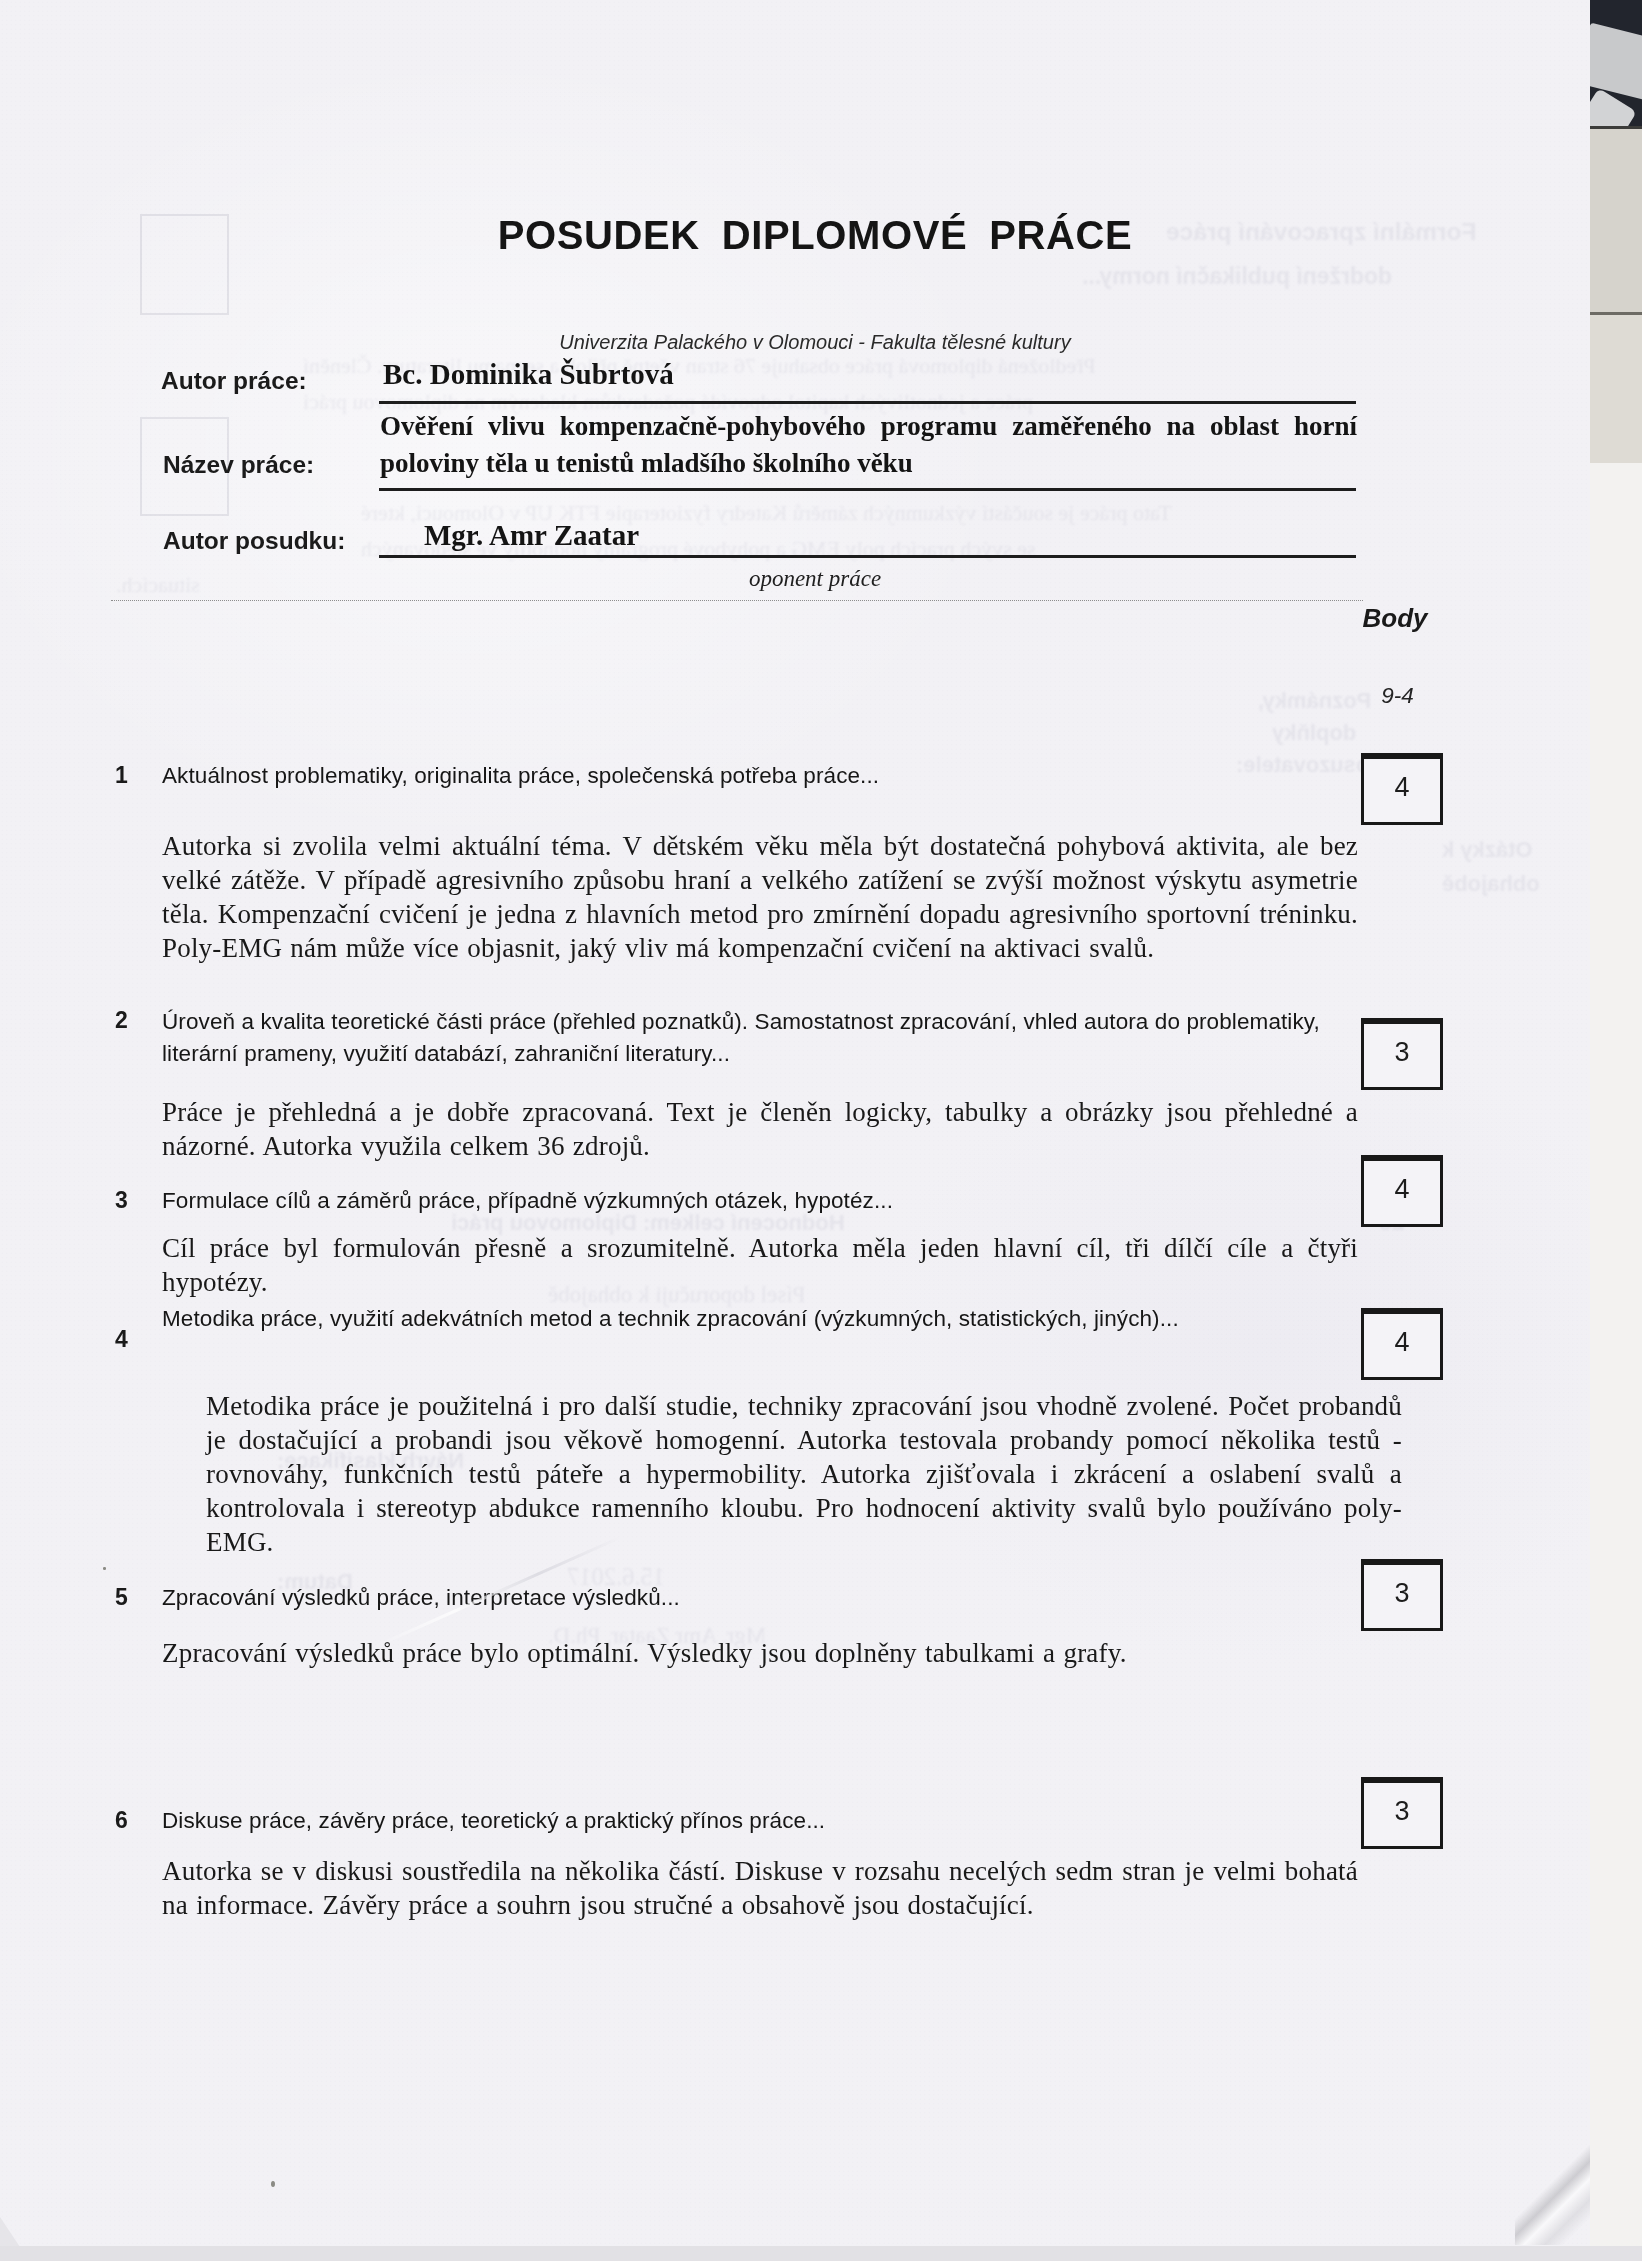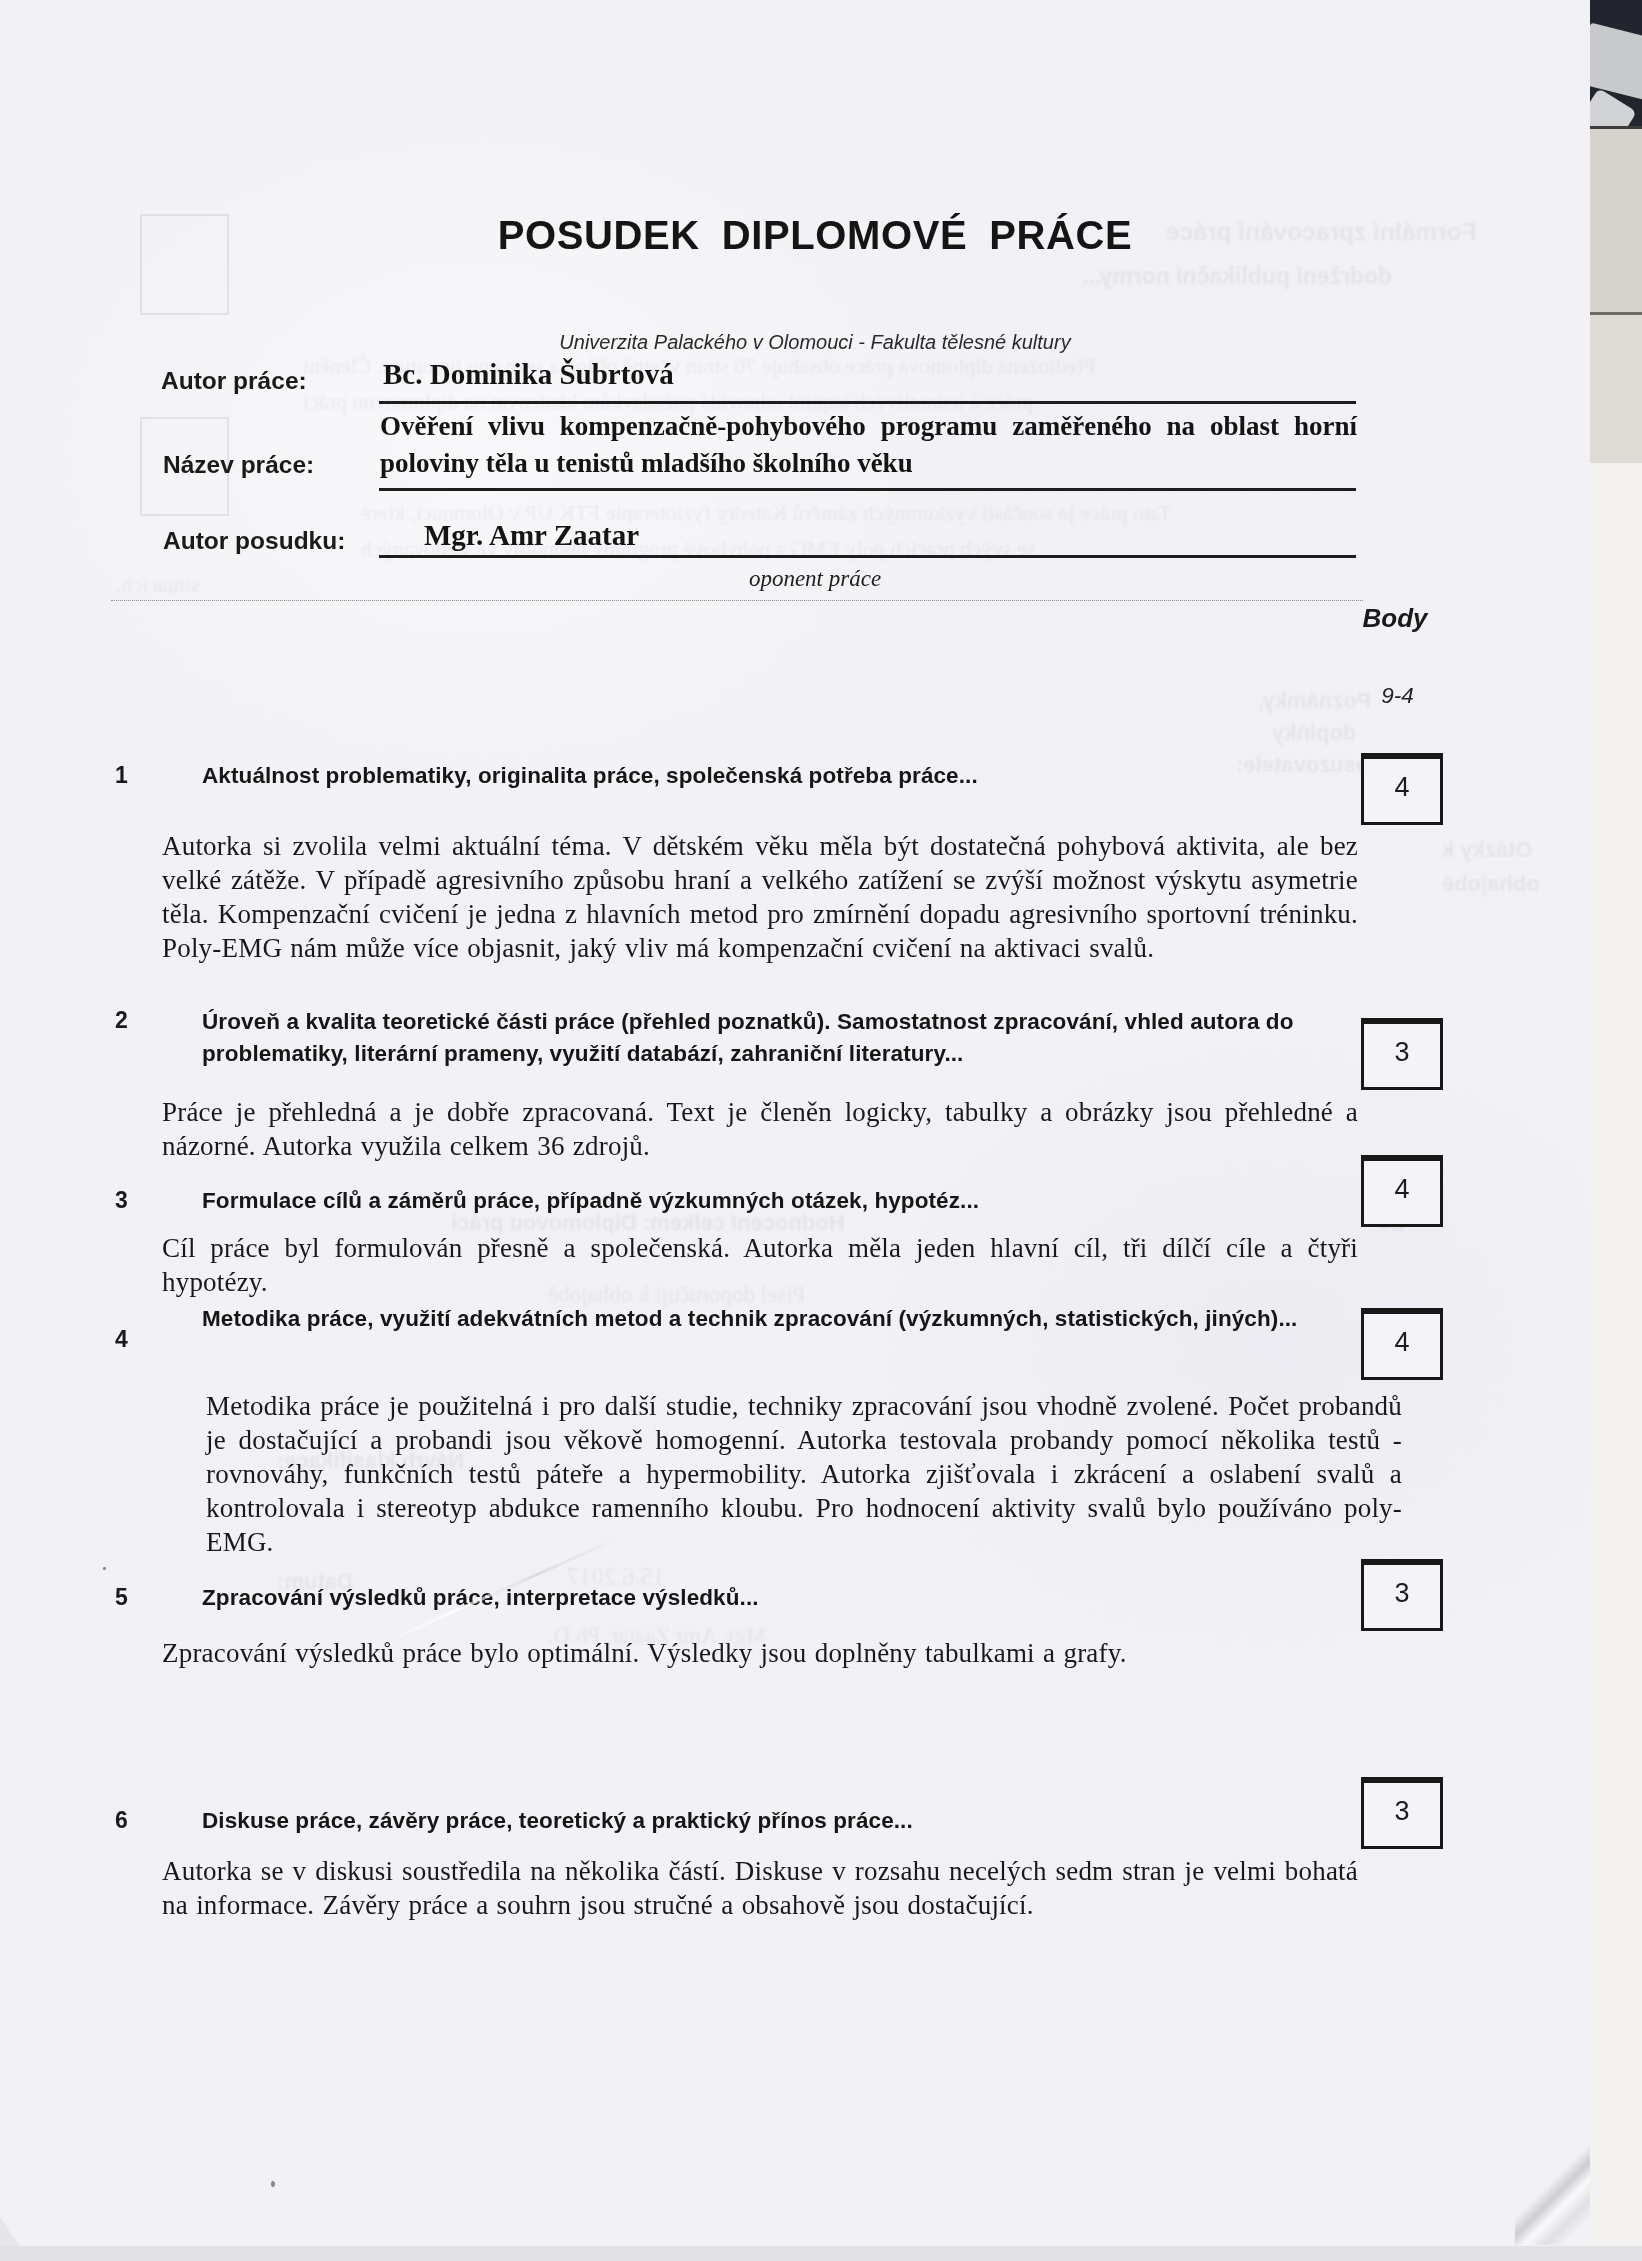--- a/index.html
+++ b/index.html
@@ -43,21 +43,21 @@
   .rule1{top:401px;}
   .rule2{top:488px;}
   .rule3{top:555px;}
   .oponent{position:absolute;left:0;top:566px;width:1630px;text-align:center;font-family:"Liberation Serif",serif;font-style:italic;font-size:23px;color:#202020;}
   .dotted{position:absolute;left:111px;top:600px;width:1252px;height:0;border-top:1.9px dotted #8d8d8d;}
   .body-label{position:absolute;left:1340px;top:603px;width:110px;text-align:center;font-size:26px;font-weight:bold;font-style:italic;color:#1a1a1a;}
   .scale-note{position:absolute;left:1346px;top:683px;width:103px;text-align:center;font-size:22.5px;font-style:italic;color:#242424;}
   
   .sec{position:absolute;left:0;width:1643px;height:6.4px;}
   .sec-num{position:absolute;left:115px;font-size:23px;font-weight:bold;color:#1a1a1a;}
-  .sec-heading{position:absolute;left:162px;width:1160px;font-size:22.5px;font-weight:bold;color:#161616;line-height:32px;letter-spacing:0.1px;margin-left:40px;}
+  .sec-heading{position:absolute;left:162px;width:1160px;font-size:22.5px;font-weight:normal;color:#161616;line-height:32px;letter-spacing:0.1px;}
   .score-box{position:absolute;left:1361px;width:76px;height:63px;border:3.9px solid #181818;border-top:6.4px solid #181818;background:#f4f3f7;}
   .score{position:absolute;left:0;top:13px;width:76px;text-align:center;font-size:27px;color:#1c1c1c;}
   .sec-comment{position:absolute;left:162px;width:1196px;font-family:"Liberation Serif",serif;font-size:27px;line-height:34px;color:#191919;text-align:justify;letter-spacing:0.2px;word-spacing:1.3px;}
   .s1{top:750px;} .s1 .sec-num{top:11.6px;} .s1 .sec-heading{top:10.3px;} .s1 .score-box{top:2.6px;} .s1 .sec-comment{top:79px;}
   .s2{top:1006px;} .s2 .sec-num{top:1.3px;}  .s2 .sec-heading{top:0;}    .s2 .score-box{top:11.6px;}.s2 .sec-comment{top:89px;}
   .s3{top:1155px;} .s3 .sec-num{top:32px;} .s3 .sec-heading{top:30px;} .s3 .score-box{top:0;}   .s3 .sec-comment{top:76px;}
   .s4{top:1303px;} .s4 .sec-num{top:23px;} .s4 .sec-heading{top:0;}    .s4 .score-box{top:5.2px;} .s4 .sec-comment{top:86px;margin-left:44px;}
   .s5{top:1559px;} .s5 .sec-num{top:24.5px;} .s5 .sec-heading{top:23px;} .s5 .score-box{top:0;}   .s5 .sec-comment{top:77px;}
   .s6{top:1777px;} .s6 .sec-num{top:30px;} .s6 .sec-heading{top:28px;} .s6 .score-box{top:0;}   .s6 .sec-comment{top:77px;}
   
@@ -161,21 +161,21 @@
         </div>
       <div class="sec-comment">Práce je přehledná a je dobře zpracovaná. Text je členěn logicky, tabulky a obrázky jsou přehledné a názorné. Autorka využila celkem 36 zdrojů.</div>
     </div>
 
     <div class="sec s3">
       <div class="sec-num">3</div>
       <div class="sec-heading">Formulace cílů a záměrů práce, případně výzkumných otázek, hypotéz...</div>
       <div class="score-box">
           <span class="score">4</span>
         </div>
-      <div class="sec-comment">Cíl práce byl formulován přesně a společenská. Autorka měla jeden hlavní cíl, tři dílčí cíle a čtyři hypotézy.</div>
+      <div class="sec-comment">Cíl práce byl formulován přesně a srozumitelně. Autorka měla jeden hlavní cíl, tři dílčí cíle a čtyři hypotézy.</div>
     </div>
 
     <div class="sec s4">
       <div class="sec-num">4</div>
       <div class="sec-heading">Metodika práce, využití adekvátních metod a technik zpracování (výzkumných, statistických, jiných)...</div>
       <div class="score-box">
           <span class="score">4</span>
         </div>
       <div class="sec-comment">Metodika práce je použitelná i pro další studie, techniky zpracování jsou vhodně zvolené. Počet probandů je dostačující a probandi jsou věkově homogenní. Autorka testovala probandy pomocí několika testů - rovnováhy, funkčních testů páteře a hypermobility. Autorka zjišťovala i zkrácení a oslabení svalů a kontrolovala i stereotyp abdukce ramenního kloubu. Pro hodnocení aktivity svalů bylo používáno poly-EMG.</div>
     </div>

